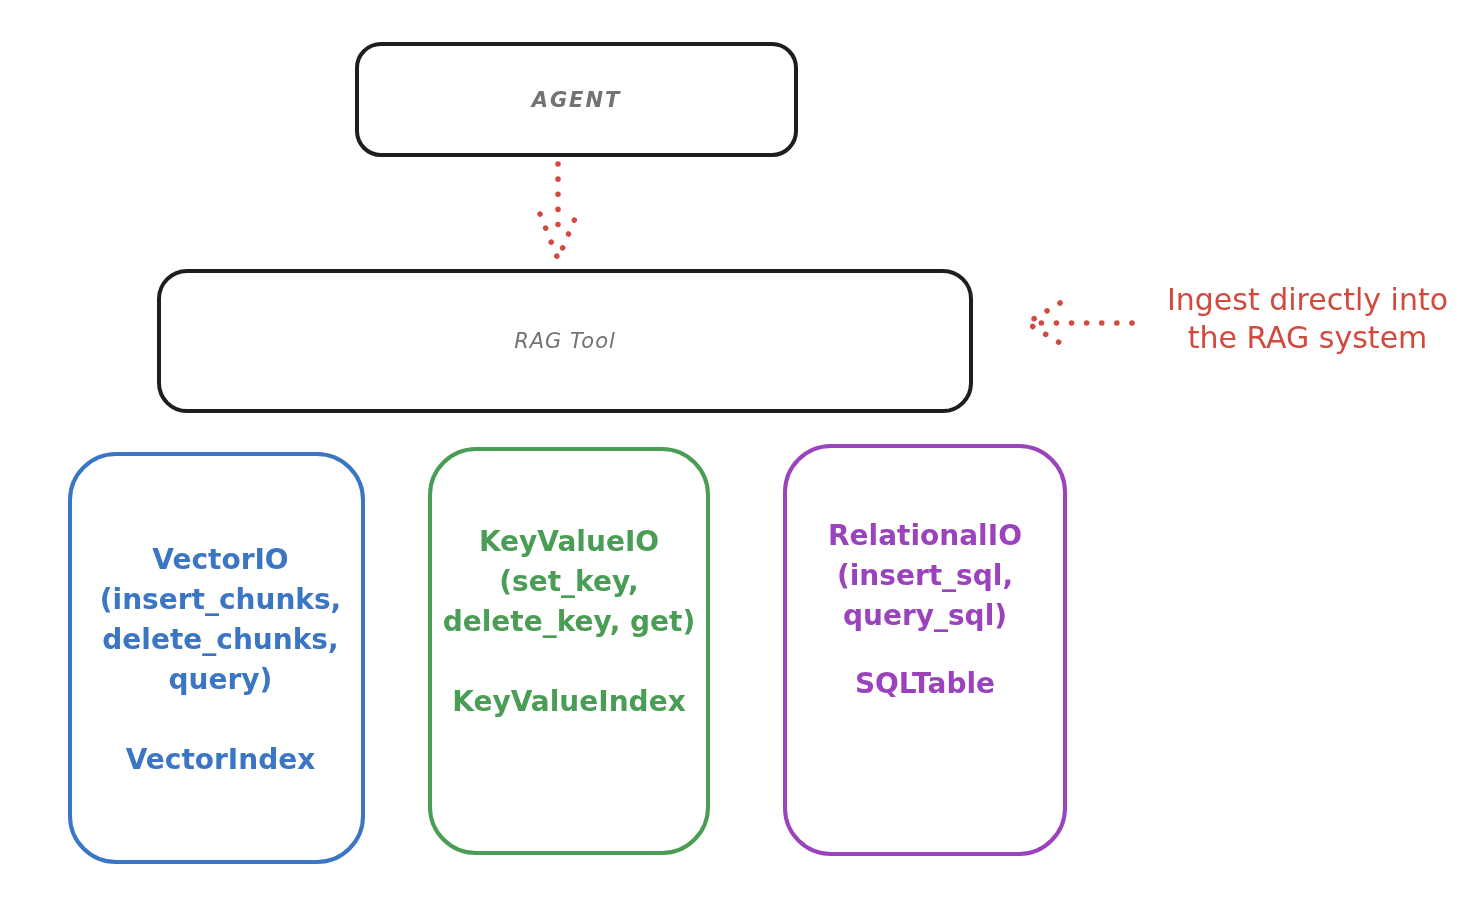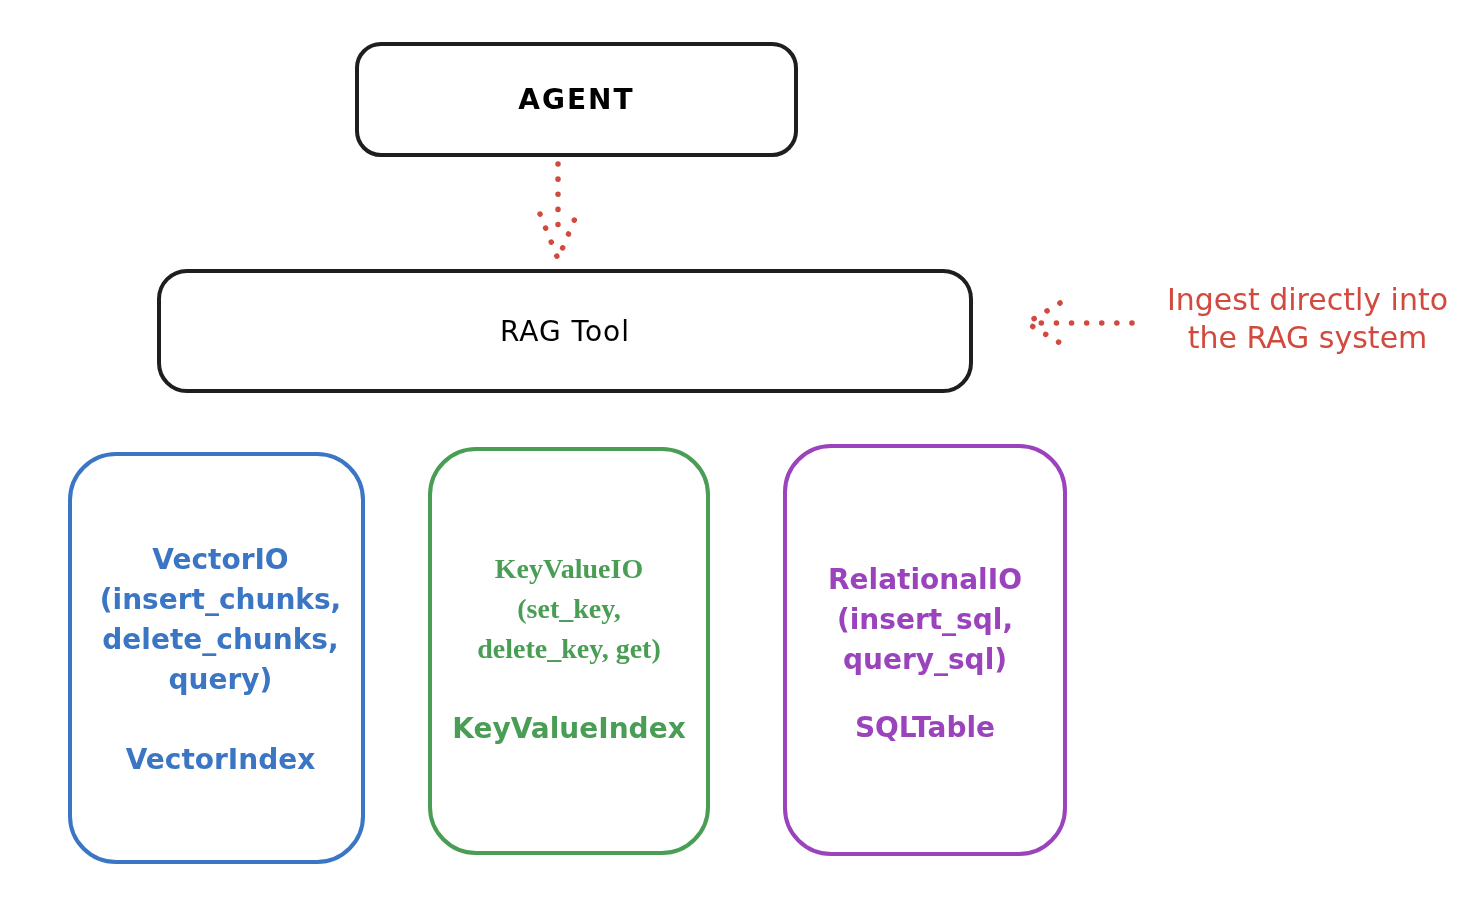--- a/index.html
+++ b/index.html
@@ -17,28 +17,29 @@
   .node {
     position: absolute;
     border: 4px solid #1e1e1e;
     border-radius: 26px;
     background: #ffffff;
     display: flex;
     align-items: center;
     justify-content: center;
   }
   .node-label {
-    font-size: 28px;
+    font-size: 21px;
     font-weight: 600;
     letter-spacing: 2px;
-    color: #000000;
+    color: #737373;
     white-space: nowrap;
+    font-style: italic;
   }
   #agent-box  { left: 355px; top: 42px;  width: 443px; height: 115px; }
-  #ragtool-box{ left: 157px; top: 269px; width: 816px; height: 124px; border-radius: 30px; }
+  #ragtool-box{ left: 157px; top: 269px; width: 816px; height: 144px; border-radius: 30px; }
   #ragtool-box .node-label { letter-spacing: 1px; font-weight: 500; }
 
   
   .backend {
     position: absolute;
     background: #ffffff;
     border-radius: 48px;
     border: 4px solid;
     text-align: center;
   }
@@ -54,25 +55,25 @@
     font-size: 28px;
     font-weight: 600;
     line-height: 40px;
     white-space: nowrap;
   }
   #backend-vector     { left: 68px;  top: 452px; width: 297px; height: 412px; border-color: #3b76c4; color: #3b76c4; padding-left: 8px; }
   #backend-vector .io-label    { margin-top: 84px; }
   #backend-vector .index-label { margin-top: 40px; }
 
   #backend-keyvalue   { left: 428px; top: 447px; width: 282px; height: 408px; border-color: #4a9d55; color: #4a9d55; }
-  #backend-keyvalue .io-label    { margin-top: 98px; font-family: Liberation Serif, serif; }
+  #backend-keyvalue .io-label    { margin-top: 71px; }
   #backend-keyvalue .index-label { margin-top: 40px; }
 
   #backend-relational { left: 783px; top: 444px; width: 284px; height: 412px; border-color: #9b43bd; color: #9b43bd; }
-  #backend-relational .io-label    { margin-top: 112px; }
+  #backend-relational .io-label    { margin-top: 68px; }
   #backend-relational .index-label { margin-top: 28px; }
 
   
   .arrow-svg { position: absolute; overflow: visible; }
   #down-arrow  { left: 518px; top: 158px; }
   #ingest-arrow{ left: 1014px; top: 296px; }
   .dotline {
     fill: none;
     stroke: #d2493e;
     stroke-width: 5.5;

